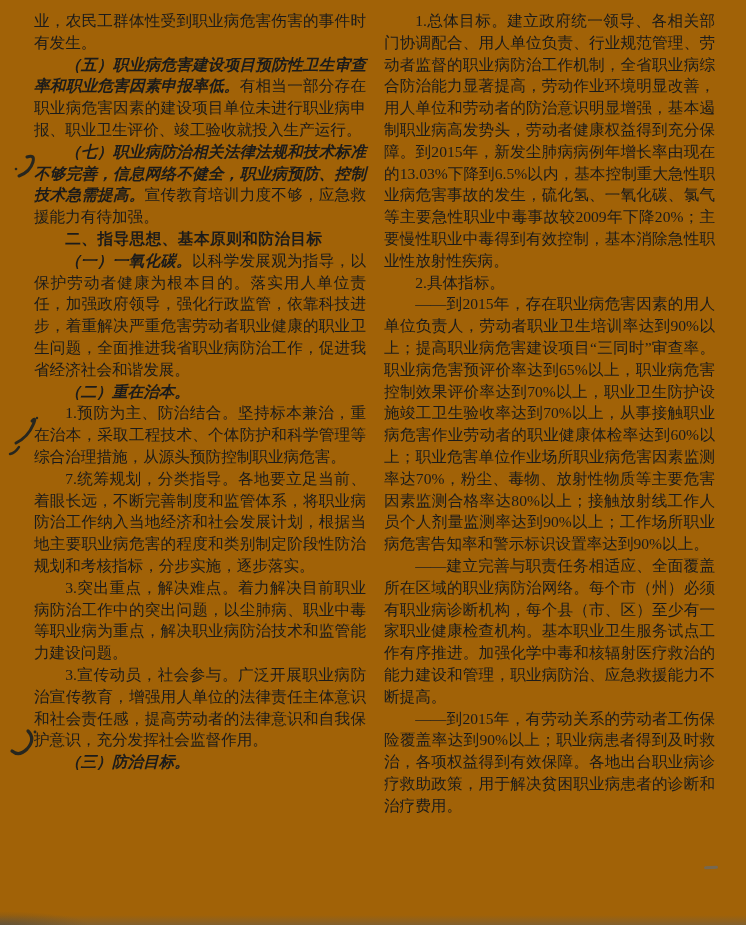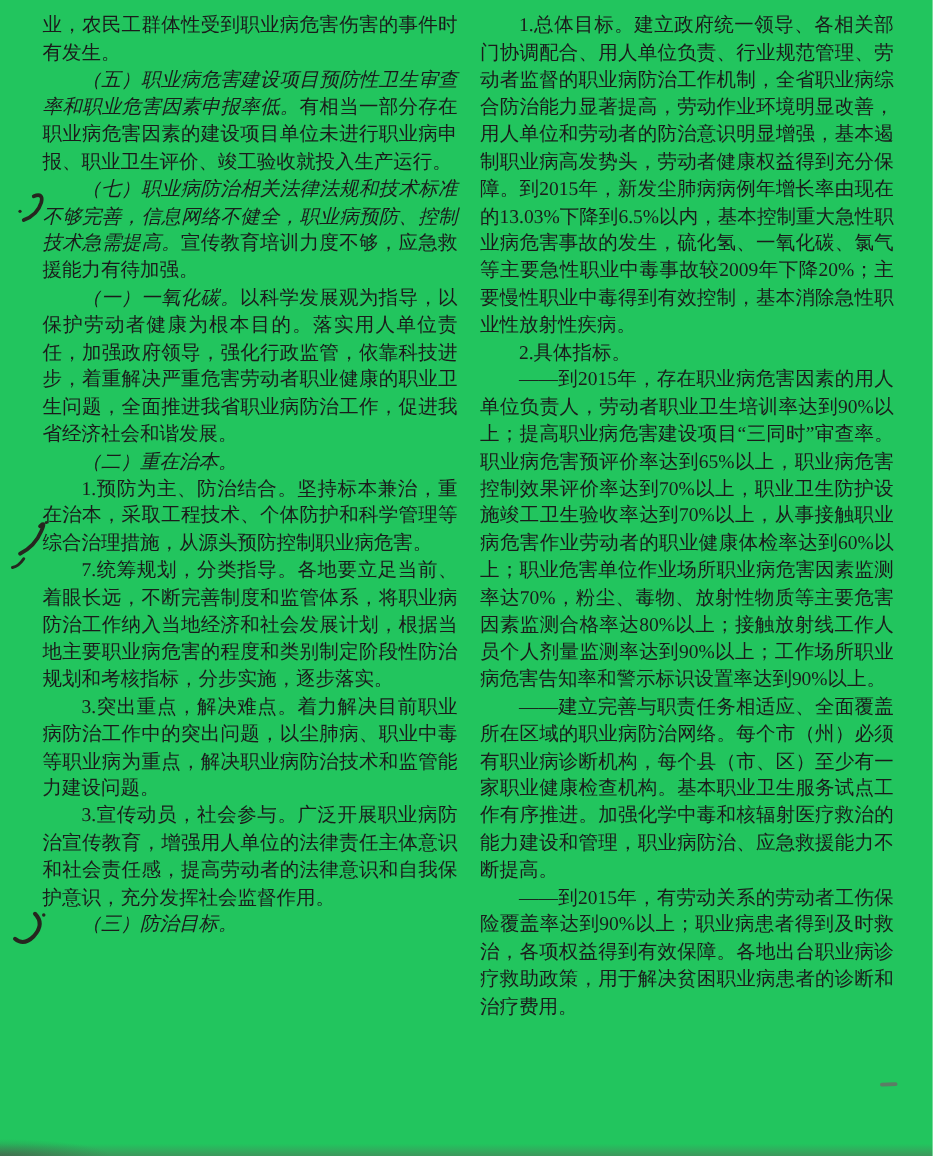--- a/index.html
+++ b/index.html
@@ -4,40 +4,40 @@
 <style>
   html,body{margin:0;padding:0;}
   body{
     width:746px;height:925px;
     background:#ffffff;
     font-family:"Liberation Serif","DejaVu Serif",serif;
   }
   .page{
     position:relative;
     width:746px;height:925px;
-    background:#22c55e;
+    background:#a16207;
     overflow:hidden;
   }
   .col{
     position:absolute;
     top:10px;
     width:332px;
     font-size:15.6px;
     line-height:21.8px;
     color:#1b1b1b;
     text-align:justify;
     text-justify:inter-ideograph;
     word-break:break-all;
   }
   .col-left{left:34px;}
   .col-right{left:384px;width:331px;}
   p.para{margin:0;padding:0;}
   p.indent{text-indent:2em;}
   .run.song{font-style:normal;font-weight:500;}
-  .run.kai{font-style:italic;font-weight:400;}
+  .run.kai{font-style:italic;font-weight:700;}
   .run.hei{font-style:normal;font-weight:700;letter-spacing:0.5px;}
   .ink-mark{position:absolute;pointer-events:none;}
   .edge-dash{
     position:absolute;left:704px;top:866px;width:14px;height:3px;
     background:#6a6a66;transform:rotate(-2deg);border-radius:2px;opacity:.8;
   }
   .scan-shadow{
     position:absolute;left:0;bottom:0;width:746px;height:10px;
     background:linear-gradient(to bottom, rgba(110,110,104,0) 0%, rgba(95,95,90,0.45) 100%);
   }
@@ -48,20 +48,21 @@
 </style>
 </head>
 <body>
 
 <div class="page">
 
   <div class="col col-left">
       <p class="para"><span class="run song">业，农民工群体性受到职业病危害伤害的事件时有发生。</span></p>
       <p class="para indent"><span class="run kai">（五）职业病危害建设项目预防性卫生审查率和职业危害因素申报率低。</span><span class="run song">有相当一部分存在职业病危害因素的建设项目单位未进行职业病申报、职业卫生评价、竣工验收就投入生产运行。</span></p>
       <p class="para indent"><span class="run kai">（七）职业病防治相关法律法规和技术标准不够完善，信息网络不健全，职业病预防、控制技术急需提高。</span><span class="run song">宣传教育培训力度不够，应急救援能力有待加强。</span></p>
+      <p class="para indent heading"><span class="run hei">二、指导思想、基本原则和防治目标</span></p>
       <p class="para indent"><span class="run kai">（一）一氧化碳。</span><span class="run song">以科学发展观为指导，以保护劳动者健康为根本目的。落实用人单位责任，加强政府领导，强化行政监管，依靠科技进步，着重解决严重危害劳动者职业健康的职业卫生问题，全面推进我省职业病防治工作，促进我省经济社会和谐发展。</span></p>
       <p class="para indent"><span class="run kai">（二）重在治本。</span></p>
       <p class="para indent"><span class="run song">1.预防为主、防治结合。坚持标本兼治，重在治本，采取工程技术、个体防护和科学管理等综合治理措施，从源头预防控制职业病危害。</span></p>
       <p class="para indent"><span class="run song">7.统筹规划，分类指导。各地要立足当前、着眼长远，不断完善制度和监管体系，将职业病防治工作纳入当地经济和社会发展计划，根据当地主要职业病危害的程度和类别制定阶段性防治规划和考核指标，分步实施，逐步落实。</span></p>
       <p class="para indent"><span class="run song">3.突出重点，解决难点。着力解决目前职业病防治工作中的突出问题，以尘肺病、职业中毒等职业病为重点，解决职业病防治技术和监管能力建设问题。</span></p>
       <p class="para indent"><span class="run song">3.宣传动员，社会参与。广泛开展职业病防治宣传教育，增强用人单位的法律责任主体意识和社会责任感，提高劳动者的法律意识和自我保护意识，充分发挥社会监督作用。</span></p>
       <p class="para indent"><span class="run kai">（三）防治目标。</span></p>
     </div>
   <div class="col col-right">
       <p class="para indent"><span class="run song">1.总体目标。建立政府统一领导、各相关部门协调配合、用人单位负责、行业规范管理、劳动者监督的职业病防治工作机制，全省职业病综合防治能力显著提高，劳动作业环境明显改善，用人单位和劳动者的防治意识明显增强，基本遏制职业病高发势头，劳动者健康权益得到充分保障。到2015年，新发尘肺病病例年增长率由现在的13.03%下降到6.5%以内，基本控制重大急性职业病危害事故的发生，硫化氢、一氧化碳、氯气等主要急性职业中毒事故较2009年下降20%；主要慢性职业中毒得到有效控制，基本消除急性职业性放射性疾病。</span></p>

